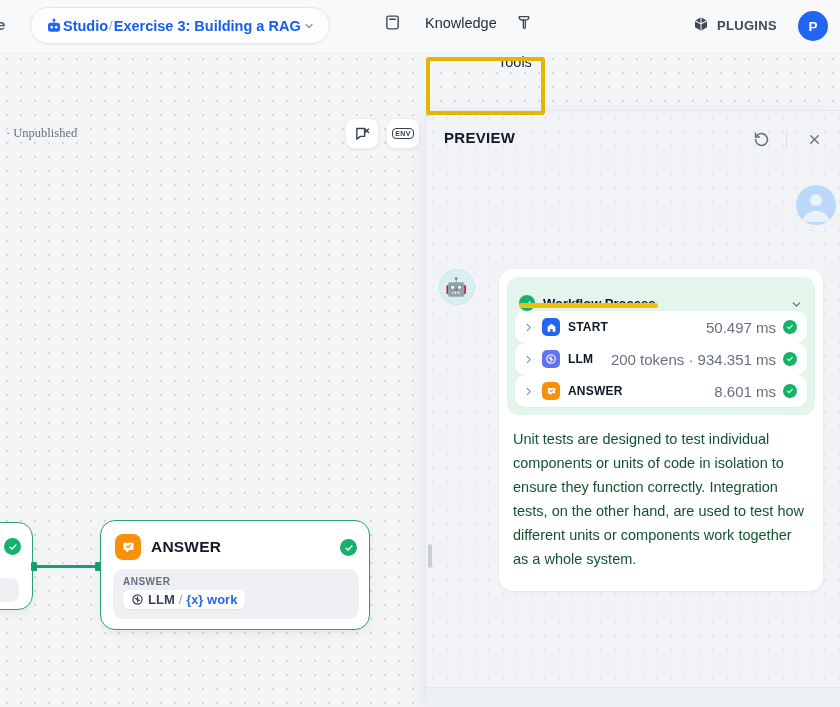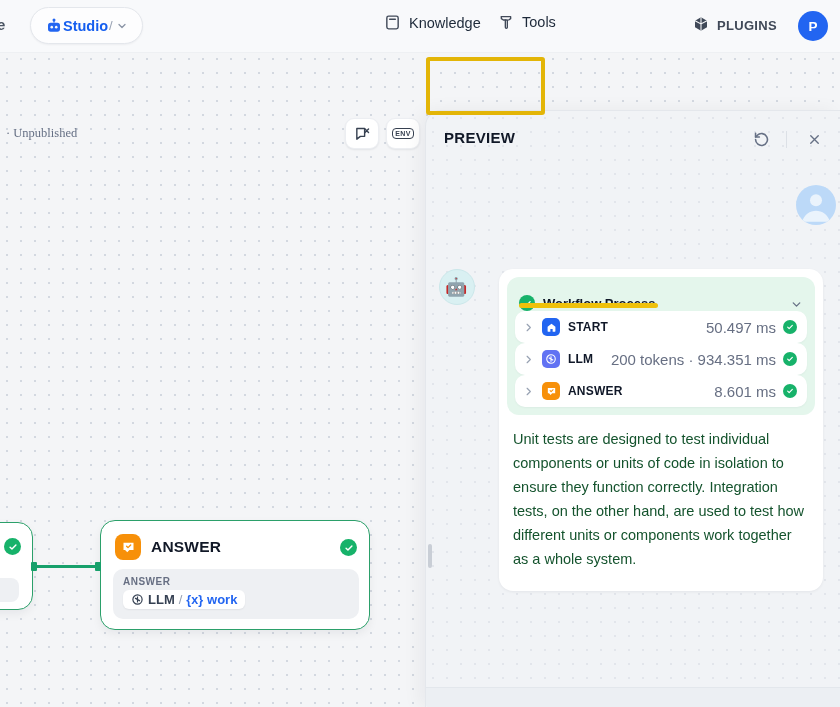--- a/index.html
+++ b/index.html
@@ -10,24 +10,24 @@
   .topnav{position:absolute;left:0;top:0;width:840px;height:52px;background:#F8F9FB;border-bottom:1px solid #EEF0F3;z-index:30;}
   .clipped-nav{position:absolute;left:-3px;top:16px;font-size:15px;font-weight:600;color:#4B5563;}
   .app-pill{position:absolute;left:30px;top:7px;height:37px;display:flex;align-items:center;
     background:#FDFDFE;border:1px solid #E4E7EC;border-radius:20px;padding:0 14px 0 14px;box-sizing:border-box;
     box-shadow:0 1px 2px rgba(16,24,40,.05);}
   .app-pill .robot{color:#2265F1;display:flex;}
   .studio-lbl{color:#155EEF;font-weight:700;font-size:14.5px;}
   .crumb-sep{color:#98A2B3;font-size:13px;margin:0 1px;}
   .app-title{color:#155EEF;font-weight:700;font-size:14.5px;}
   .pill-chev{color:#8A94A6;display:flex;margin-left:2px;}
-  .nav-item{position:absolute;top:14px;display:flex;align-items:flex-end;gap:8px;color:#1D2939;font-size:14.5px;font-weight:500;cursor:pointer;}
+  .nav-item{position:absolute;top:14px;display:flex;align-items:flex-end;gap:24px;color:#1D2939;font-size:14.5px;font-weight:500;cursor:pointer;}
   .nav-item .nicon{color:#404958;display:flex;}
   .nav-knowledge{left:384px;}
-  .nav-tools{left:498px;}
+  .nav-tools{left:498px;flex-direction:column;}
   .nav-plugins{position:absolute;left:693px;top:16px;display:flex;align-items:center;gap:8px;color:#404958;font-size:13px;font-weight:600;letter-spacing:.3px;cursor:pointer;}
   .avatar{position:absolute;left:798px;top:11px;width:30px;height:30px;border-radius:50%;background:#2265F1;color:#fff;
     display:flex;align-items:center;justify-content:center;font-size:13.5px;font-weight:700;cursor:pointer;}
 
   
   .canvas{position:absolute;left:0;top:52px;width:840px;height:655px;background:#F4F5F7;
     background-image:radial-gradient(circle,#D3D8E0 1.15px,transparent 1.3px);background-size:14px 14px;}
   .status-lbl{position:absolute;left:6px;top:74px;font-size:12.5px;color:#667085;z-index:5;font-family:Liberation Serif, serif;}
 
   
@@ -131,20 +131,21 @@
         <svg width="18" height="18" viewBox="0 0 24 24" fill="currentColor">
             <circle cx="12" cy="4" r="2"></circle>
             <rect x="11.2" y="4.5" width="1.6" height="3"></rect>
             <rect x="4" y="7.5" width="16" height="12" rx="3.5"></rect>
             <circle cx="9" cy="13.5" r="1.7" fill="#F8F9FB"></circle>
             <circle cx="15" cy="13.5" r="1.7" fill="#F8F9FB"></circle>
           </svg>
       </span>
       <span class="studio-lbl">Studio</span>
       <span class="crumb-sep">/</span>
+      <span class="app-title">Exercise 3: Building a RAG</span>
       <span class="pill-chev">
         <svg width="12" height="12" viewBox="0 0 24 24" fill="none" stroke="currentColor" stroke-width="2.6" stroke-linecap="round" stroke-linejoin="round">
             <path d="M6 9l6 6 6-6"></path>
           </svg>
       </span>
     </div>
 
     <div class="nav-item nav-knowledge">
       <span class="nicon">
         <svg width="17" height="17" viewBox="0 0 24 24" fill="none" stroke="currentColor" stroke-width="2" stroke-linecap="round" stroke-linejoin="round">

